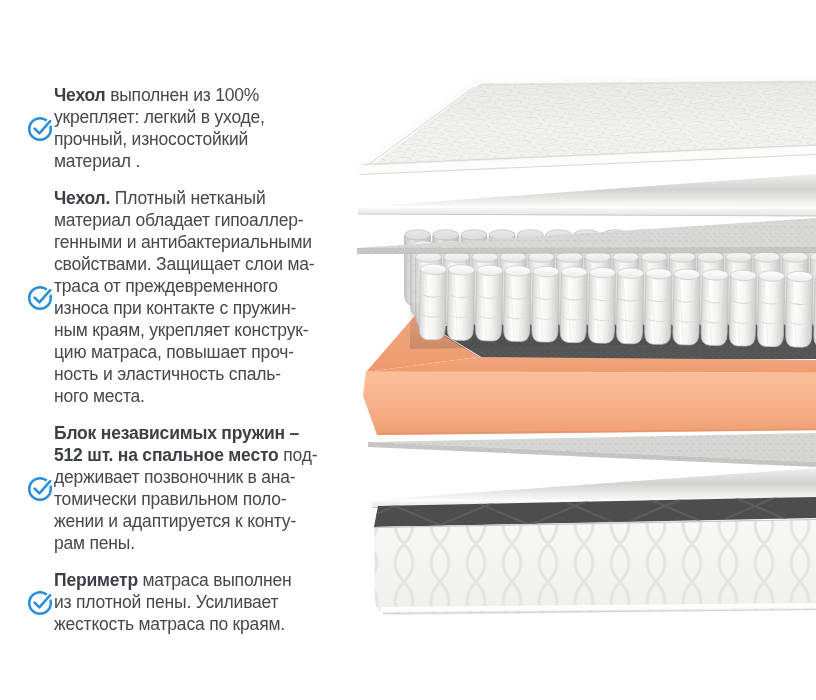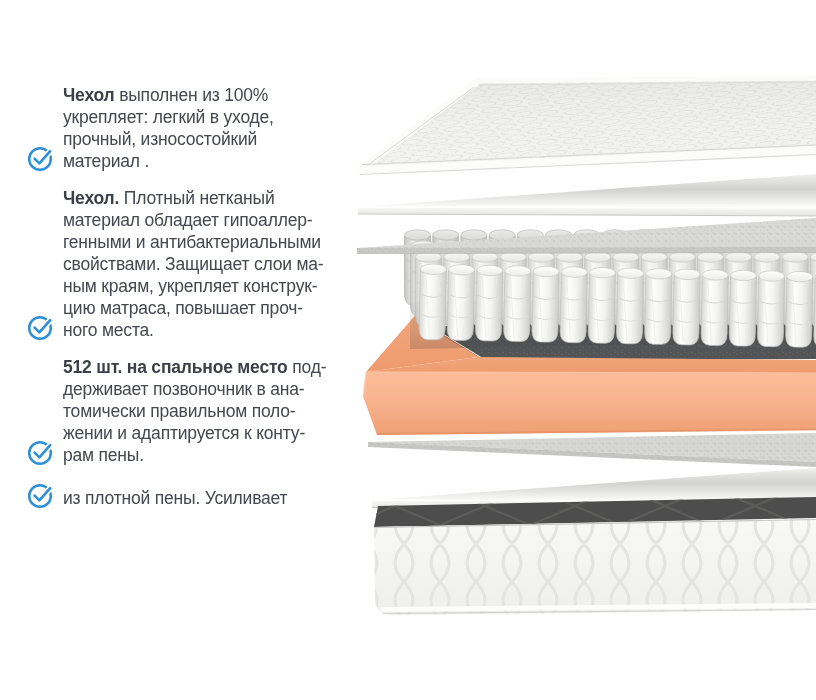--- a/index.html
+++ b/index.html
@@ -4,21 +4,21 @@
 <style>
   html,body{margin:0;padding:0;}
   body{
     width:816px;height:700px;background:#ffffff;position:relative;overflow:hidden;
     font-family:"Liberation Sans","DejaVu Sans",sans-serif;
   }
   .features{
     position:absolute;left:27px;top:84px;width:330px;
     display:flex;flex-direction:column;gap:15px;
   }
-  .feature{display:flex;align-items:flex-end;gap:9px;}
+  .feature{display:flex;align-items:center;}
   .check-icon{flex:0 0 27px;width:27px;height:27px;margin-top:1px;}
   .icon-stroke{stroke:var(--check-blue,#2e8fd9);}
   .lines{color:var(--text-color,#45484f);font-size:17.5px;line-height:22px;letter-spacing:-0.2px;}
   .line{white-space:nowrap;}
   .seg.b{font-weight:700;color:#3c3f47;}
   .illustration{position:absolute;left:350px;top:50px;width:466px;height:620px;}
   .row-d1{filter:brightness(0.92);}
   .row-d2{filter:brightness(0.95);}
   .row-d3{filter:brightness(0.975);}
 </style>
@@ -43,47 +43,53 @@
       <svg class="check-icon" viewBox="0 0 27 27">
         <circle cx="13" cy="14" r="10.8" fill="none" class="icon-stroke" stroke="#2e8fd9" stroke-width="2.5"></circle>
         <path d="M7.6,13.6 L12.4,18.4 L23.2,6.2" fill="none" stroke="#ffffff" stroke-width="6" stroke-linecap="round" stroke-linejoin="round"></path>
         <path d="M7.6,13.6 L12.4,18.4 L23.2,6.2" fill="none" class="icon-stroke" stroke="#2e8fd9" stroke-width="2.6" stroke-linecap="round" stroke-linejoin="round"></path>
       </svg>
       <div class="lines">
         <div class="line"><span class="seg b">Чехол.</span><span class="seg"> Плотный нетканый</span></div>
         <div class="line"><span class="seg">материал обладает гипоаллер-</span></div>
         <div class="line"><span class="seg">генными и антибактериальными</span></div>
         <div class="line"><span class="seg">свойствами. Защищает слои ма-</span></div>
+        <div class="line"><span class="seg">траса от преждевременного</span></div>
+        <div class="line"><span class="seg">износа при контакте с пружин-</span></div>
         <div class="line"><span class="seg">ным краям, укрепляет конструк-</span></div>
         <div class="line"><span class="seg">цию матраса, повышает проч-</span></div>
+        <div class="line"><span class="seg">ность и эластичность спаль-</span></div>
         <div class="line"><span class="seg">ного места.</span></div>
       </div>
     </div>
     <div class="feature">
       <svg class="check-icon" viewBox="0 0 27 27">
         <circle cx="13" cy="14" r="10.8" fill="none" class="icon-stroke" stroke="#2e8fd9" stroke-width="2.5"></circle>
         <path d="M7.6,13.6 L12.4,18.4 L23.2,6.2" fill="none" stroke="#ffffff" stroke-width="6" stroke-linecap="round" stroke-linejoin="round"></path>
         <path d="M7.6,13.6 L12.4,18.4 L23.2,6.2" fill="none" class="icon-stroke" stroke="#2e8fd9" stroke-width="2.6" stroke-linecap="round" stroke-linejoin="round"></path>
       </svg>
       <div class="lines">
+        <div class="line"><span class="seg b">Блок независимых пружин –</span></div>
         <div class="line"><span class="seg b">512 шт. на спальное место</span><span class="seg"> под-</span></div>
         <div class="line"><span class="seg">держивает позвоночник в ана-</span></div>
         <div class="line"><span class="seg">томически правильном поло-</span></div>
         <div class="line"><span class="seg">жении и адаптируется к конту-</span></div>
         <div class="line"><span class="seg">рам пены.</span></div>
       </div>
     </div>
     <div class="feature">
       <svg class="check-icon" viewBox="0 0 27 27">
         <circle cx="13" cy="14" r="10.8" fill="none" class="icon-stroke" stroke="#2e8fd9" stroke-width="2.5"></circle>
         <path d="M7.6,13.6 L12.4,18.4 L23.2,6.2" fill="none" stroke="#ffffff" stroke-width="6" stroke-linecap="round" stroke-linejoin="round"></path>
         <path d="M7.6,13.6 L12.4,18.4 L23.2,6.2" fill="none" class="icon-stroke" stroke="#2e8fd9" stroke-width="2.6" stroke-linecap="round" stroke-linejoin="round"></path>
       </svg>
       <div class="lines">
+        <div class="line"><span class="seg b">Периметр</span><span class="seg"> матраса выполнен</span></div>
         <div class="line"><span class="seg">из плотной пены. Усиливает</span></div>
+        <div class="line"><span class="seg">жесткость матраса по краям.</span></div>
       </div>
     </div>
   </div>
 
 <svg class="illustration" viewBox="0 0 466 620" xmlns="http://www.w3.org/2000/svg">
   <defs>
 
     <pattern id="pq" width="26" height="26" patternUnits="userSpaceOnUse" patternTransform="matrix(1,-0.044,-0.62,0.47,0,0)">
       <ellipse cx="13" cy="6.5" rx="9" ry="5.5" fill="none" stroke="#e2e2e0" stroke-width="1.3"></ellipse>
       <ellipse cx="0" cy="19.5" rx="9" ry="5.5" fill="none" stroke="#e2e2e0" stroke-width="1.3"></ellipse>

